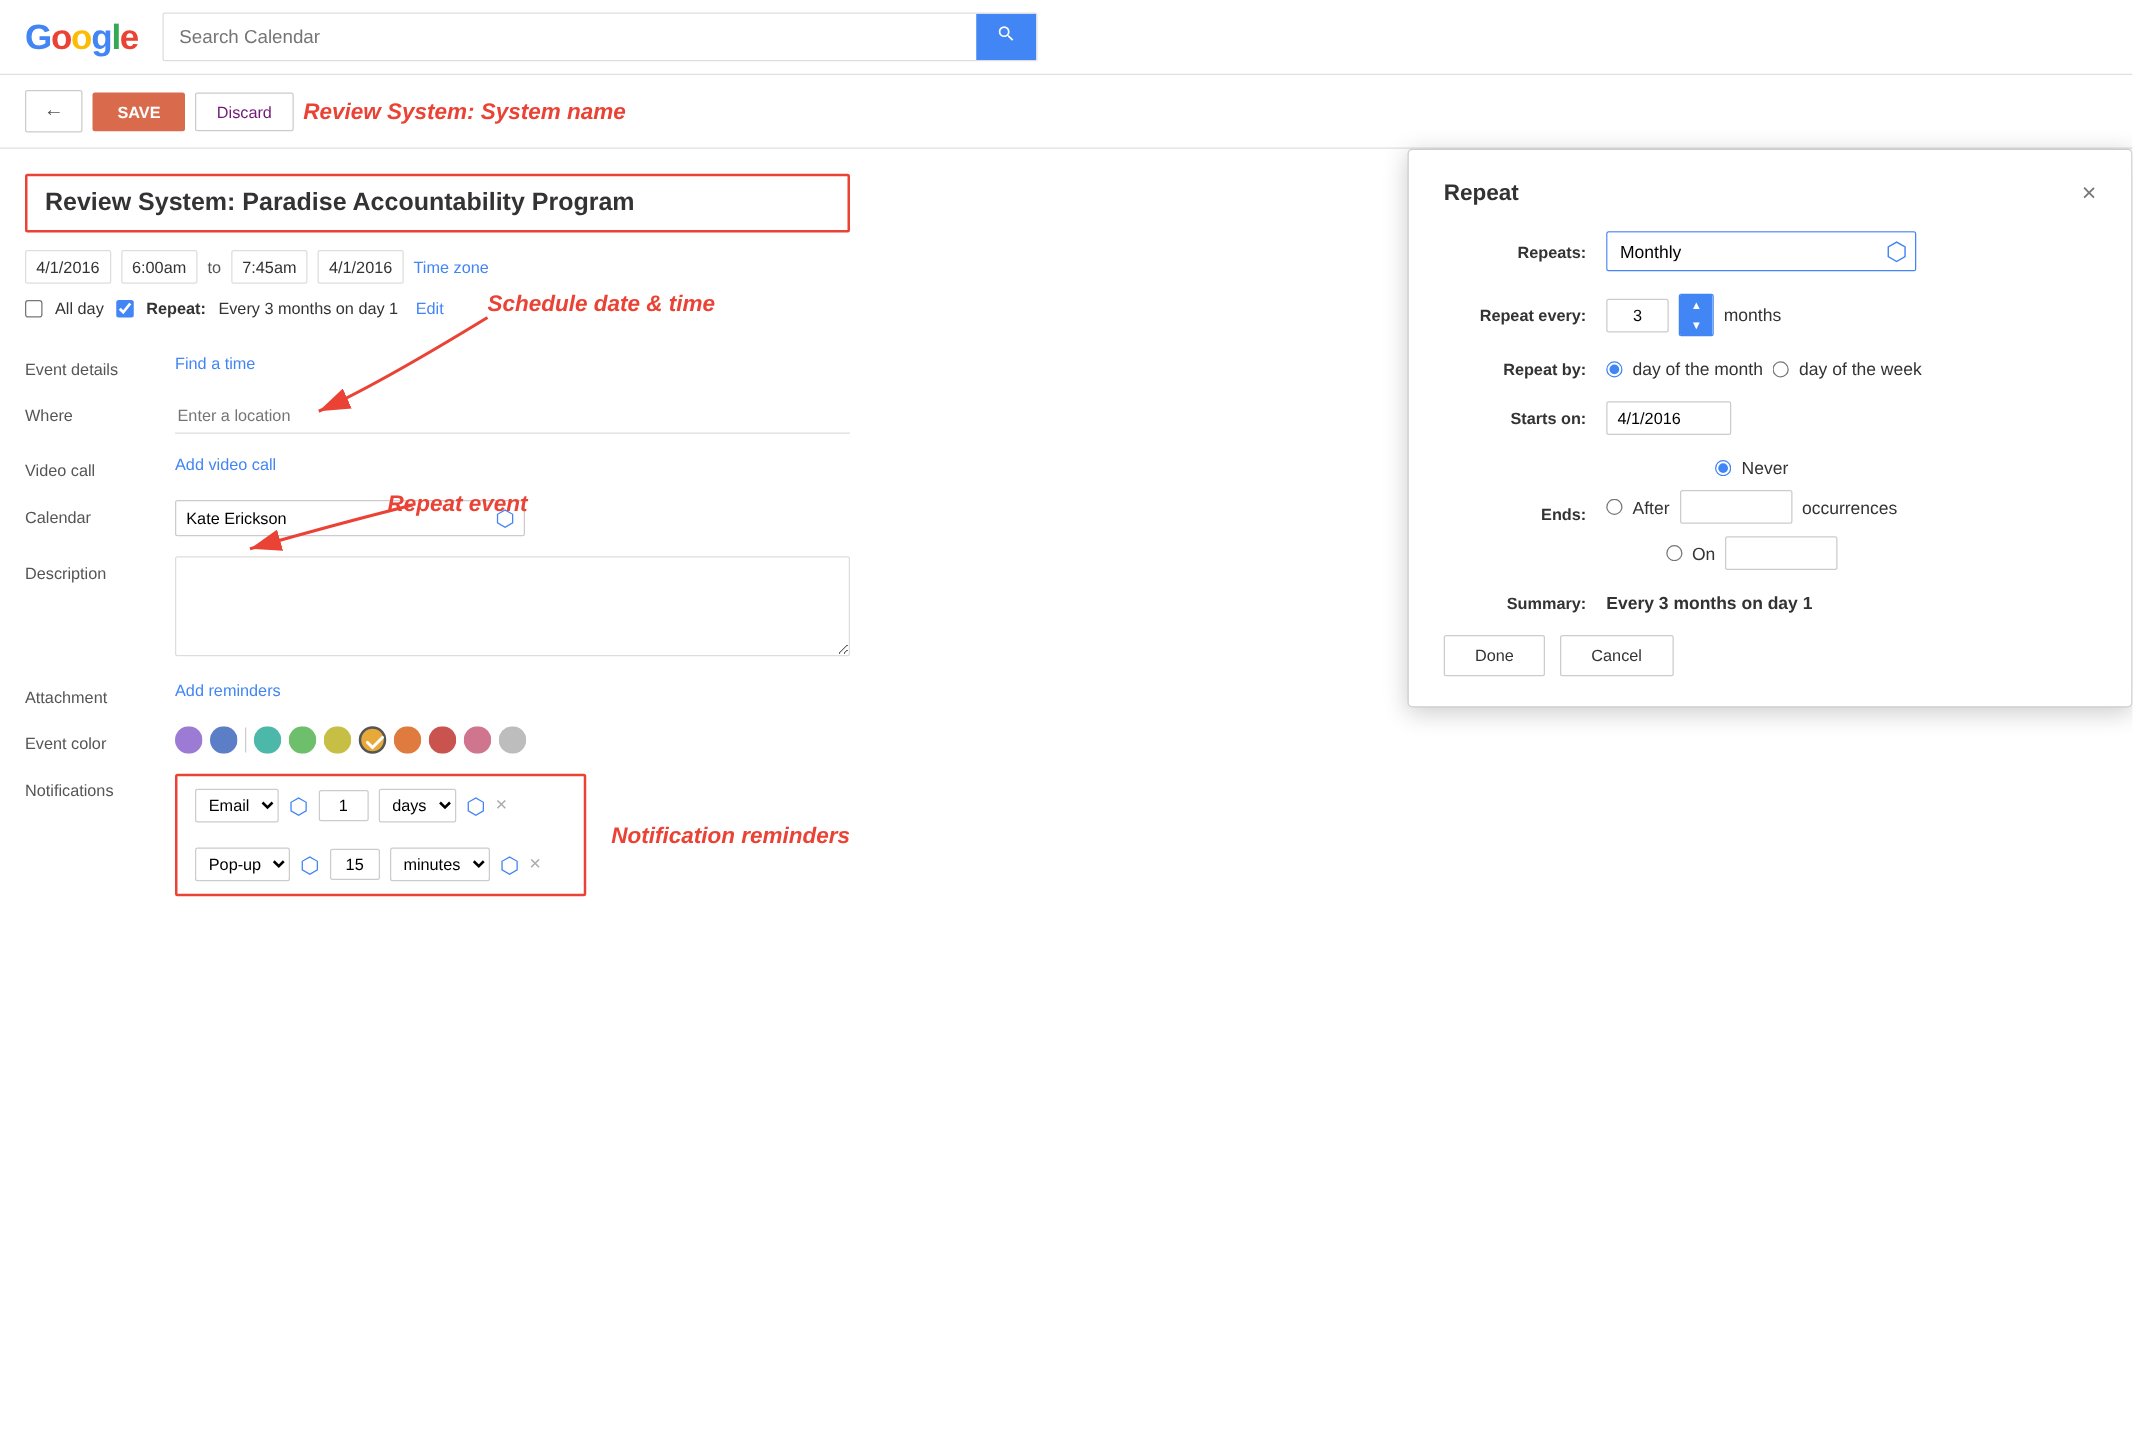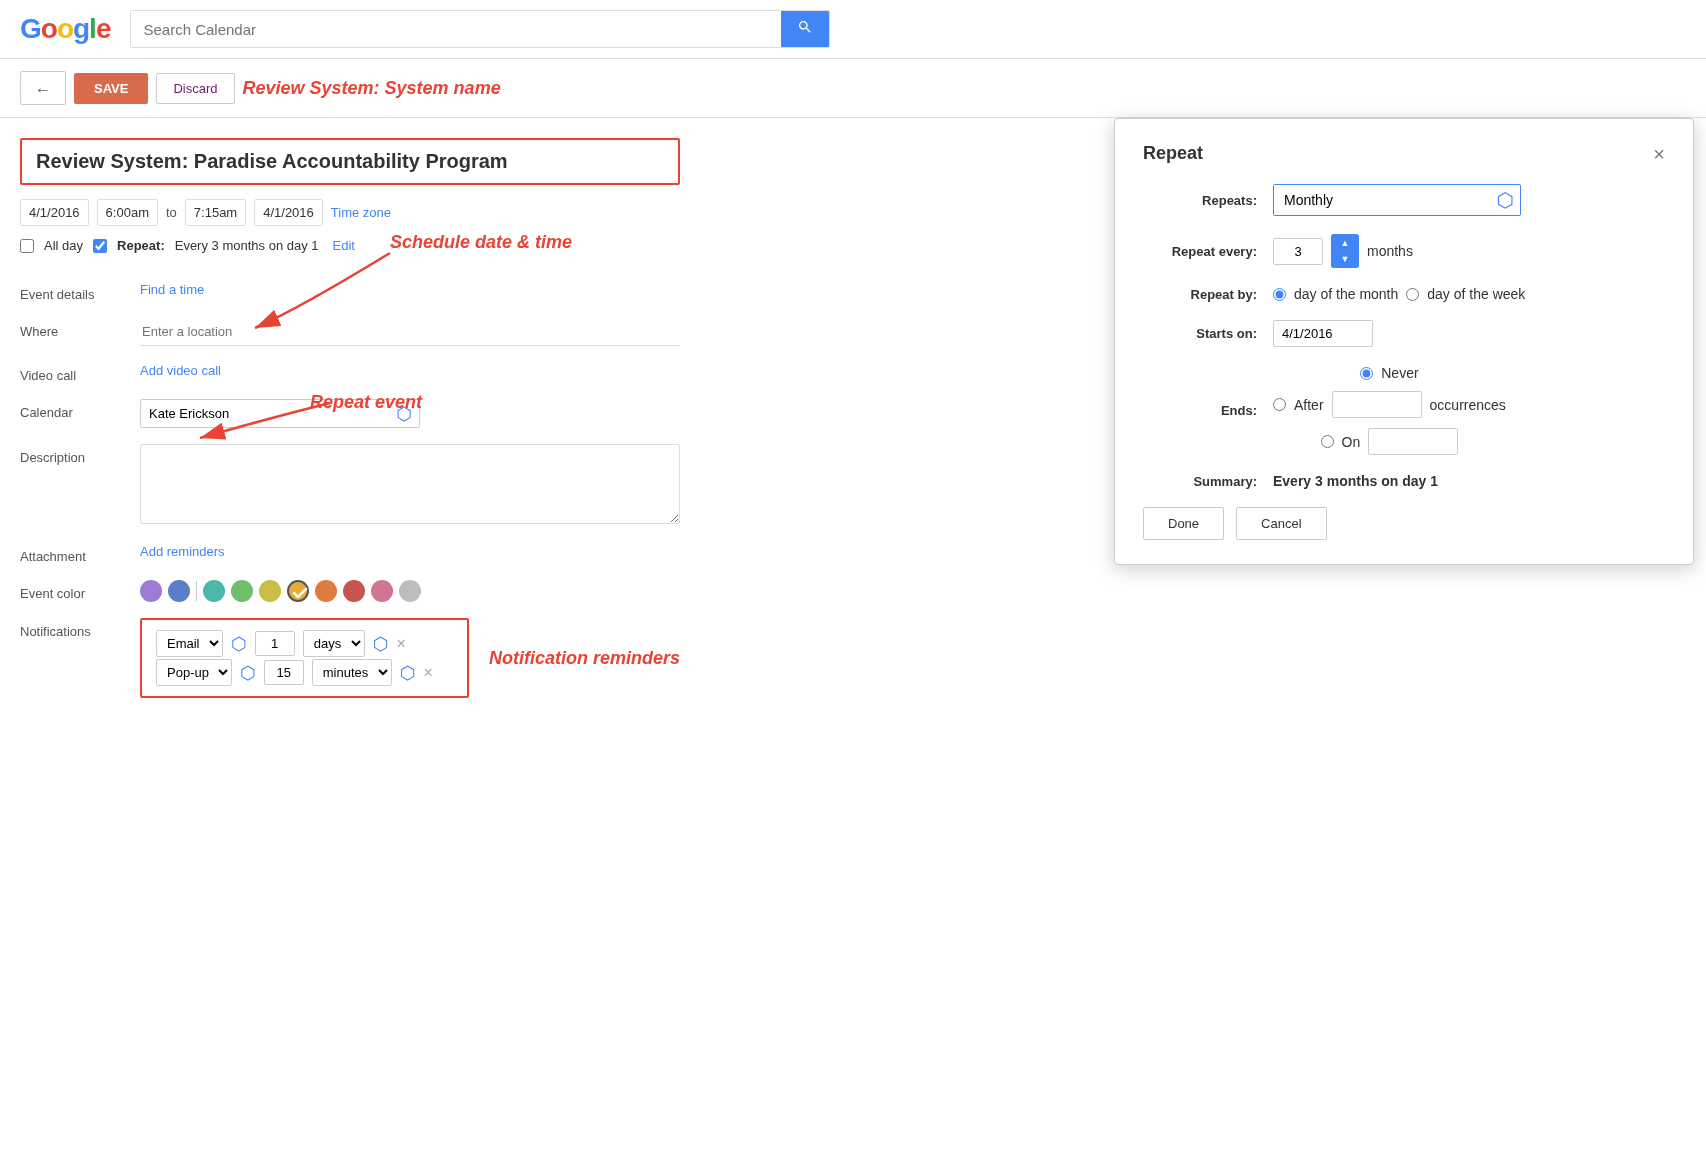--- a/index.html
+++ b/index.html
@@ -247,21 +247,21 @@
     
     .notifications-box {
       border: 2px solid #EA4335;
       border-radius: 2px;
       padding: 10px 14px;
     }
     .notification-row {
       display: flex;
       align-items: center;
       gap: 8px;
-      margin-bottom: 2px;
+      margin-bottom: 20px;
     }
     .notification-row:last-child { margin-bottom: 0; }
     .notif-select {
       padding: 4px 6px;
       border: 1px solid #ccc;
       border-radius: 2px;
       font-size: 13px;
       background: #fff;
       cursor: pointer;
     }
@@ -290,21 +290,21 @@
     
     .repeat-dialog {
       background: #fff;
       border: 1px solid #ccc;
       border-radius: 4px;
       box-shadow: 0 4px 20px rgba(0,0,0,0.2);
       width: 580px;
       padding: 24px 28px;
       position: absolute;
       top: 0;
-      right: 12px;
+      right: 0;
     }
     .dialog-header {
       display: flex;
       justify-content: space-between;
       align-items: center;
       margin-bottom: 20px;
     }
     .dialog-title {
       font-size: 18px;
       font-weight: bold;
@@ -446,21 +446,21 @@
   <div class="form-panel">
 
     <div class="event-title-box">
       <input class="event-title-input" type="text" value="Review System: Paradise Accountability Program" style="">
     </div>
 
     <div class="datetime-row">
       <div class="date-field">4/1/2016</div>
       <div class="time-field">6:00am</div>
       <span class="to-text">to</span>
-      <div class="time-field">7:15am</div>
+      <div class="time-field">7:45am</div>
       <div class="date-field">4/1/2016</div>
       <a class="timezone-link">Time zone</a>
     </div>
 
     <div class="allday-repeat-row">
       <input type="checkbox" class="checkbox" style="">
       <span>All day</span>
       <input type="checkbox" class="checkbox checkbox-blue" checked="" style="">
       <span class="repeat-text">Repeat:</span>
       <span>Every 3 months on day 1</span>

